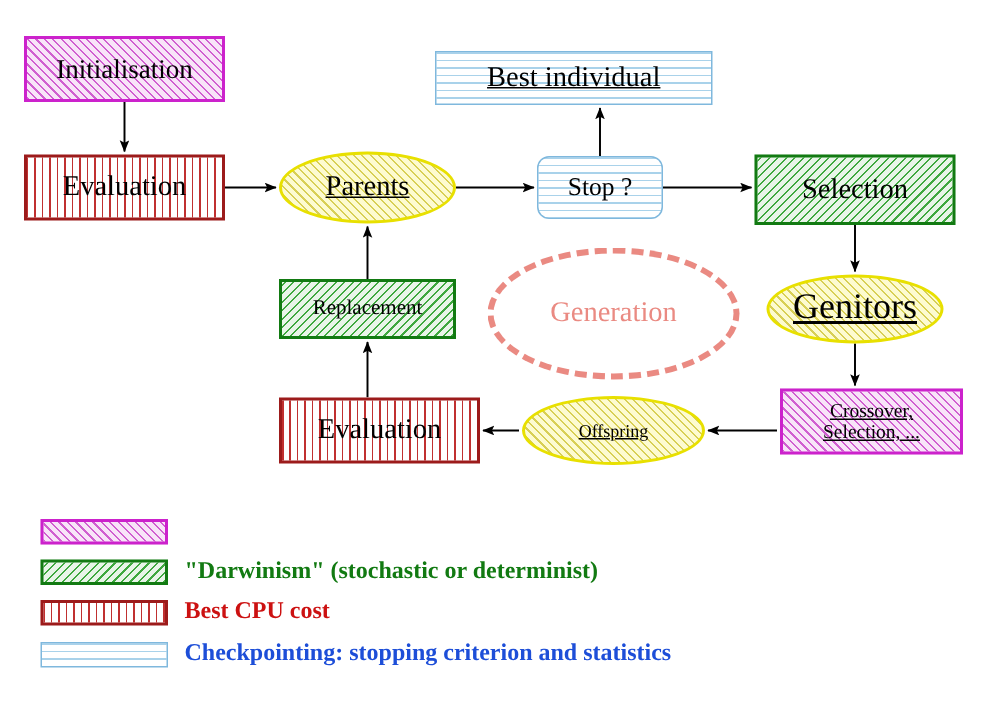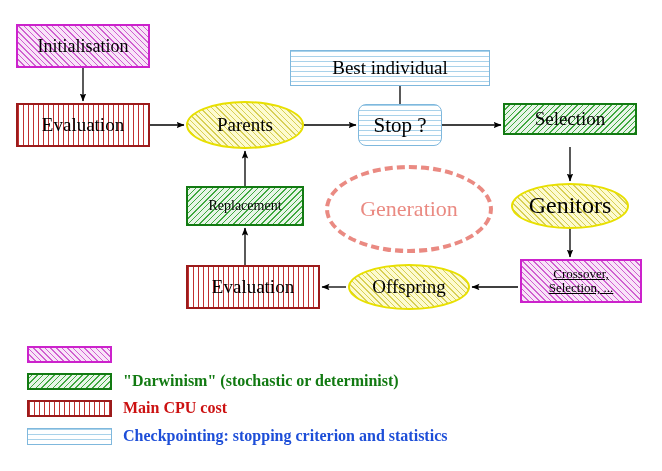--- a/index.html
+++ b/index.html
@@ -54,37 +54,38 @@
     border: 1px solid #7fb8dd;
     background-color: #ffffff;
     background-image: repeating-linear-gradient(180deg,
       #a9d2ea 0px, #a9d2ea 1px, rgba(255,255,255,0) 1px, rgba(255,255,255,0) 5px);
   }
   .fill-yellow {
     border: 2px solid #e8e000;
     background-color: #fdfbd0;
     background-image: repeating-linear-gradient(45deg,
       #d8cf55 0px, #d8cf55 1px, rgba(255,255,255,0) 1px, rgba(255,255,255,0) 4px);
+    text-decoration: underline;
   }
   .ellipse { border-radius: 50%; }
   .rounded { border-radius: 8px; }
 
   
   #node-initialisation { left: 16px;  top: 24px;  width: 134px; height: 44px; font-size: 18px; }
   #node-evaluation-top { left: 16px;  top: 103px; width: 134px; height: 44px; font-size: 19px; }
   #node-parents        { left: 186px; top: 101px; width: 118px; height: 48px; font-size: 19px; }
-  #node-best           { left: 290px; top: 50px;  width: 200px; height: 36px; font-size: 19px; }
-  #node-stop           { left: 358px; top: 104px; width: 84px;  height: 42px; font-size: 21px; }
-  #node-selection      { left: 503px; top: 103px; width: 134px; height: 32px; font-size: 19px; }
-  #node-generation     { left: 325px; top: 165px; width: 168px; height: 88px; font-size: 22px; }
+  #node-best           { left: 290px; top: 34px;  width: 185px; height: 36px; font-size: 19px; text-decoration: underline; }
+  #node-stop           { left: 358px; top: 104px; width: 84px;  height: 42px; font-size: 17px; }
+  #node-selection      { left: 503px; top: 103px; width: 134px; height: 47px; font-size: 19px; }
+  #node-generation     { left: 325px; top: 165px; width: 168px; height: 88px; font-size: 19px; }
   #node-replacement    { left: 186px; top: 186px; width: 118px; height: 40px; font-size: 14px; }
   #node-genitors       { left: 511px; top: 183px; width: 118px; height: 46px; font-size: 24px; }
   #node-crossover      { left: 520px; top: 259px; width: 122px; height: 44px; font-size: 13px; text-decoration: underline; }
   #node-evaluation-bot { left: 186px; top: 265px; width: 134px; height: 44px; font-size: 19px; }
-  #node-offspring      { left: 348px; top: 264px; width: 122px; height: 46px; font-size: 19px; }
+  #node-offspring      { left: 348px; top: 264px; width: 122px; height: 46px; font-size: 12px; }
 
   #node-generation {
     border: 4px dashed #ea8a82;
     color: #ea8a82;
     background: transparent;
   }
 
   #node-crossover .line2 { white-space: nowrap; }
   .twoline { flex-direction: column; }
 
@@ -226,21 +227,21 @@
   <div class="legend-row">
     <span class="swatch fill-green"></span>
     <span class="legend-label" id="legend-label-1">
       <span class="part-a">"Darwinism" (stochastic or determinist)</span>
     </span>
   </div>
 
   <div class="legend-row">
     <span class="swatch fill-red"></span>
     <span class="legend-label" id="legend-label-2">
-      <span class="part-a">Main CPU cost</span>
+      <span class="part-a">Best CPU cost</span>
     </span>
   </div>
 
   <div class="legend-row">
     <span class="swatch fill-blue"></span>
     <span class="legend-label" id="legend-label-3">
       <span class="part-a">Checkpointing: stopping criterion and statistics</span>
     </span>
   </div>
 

